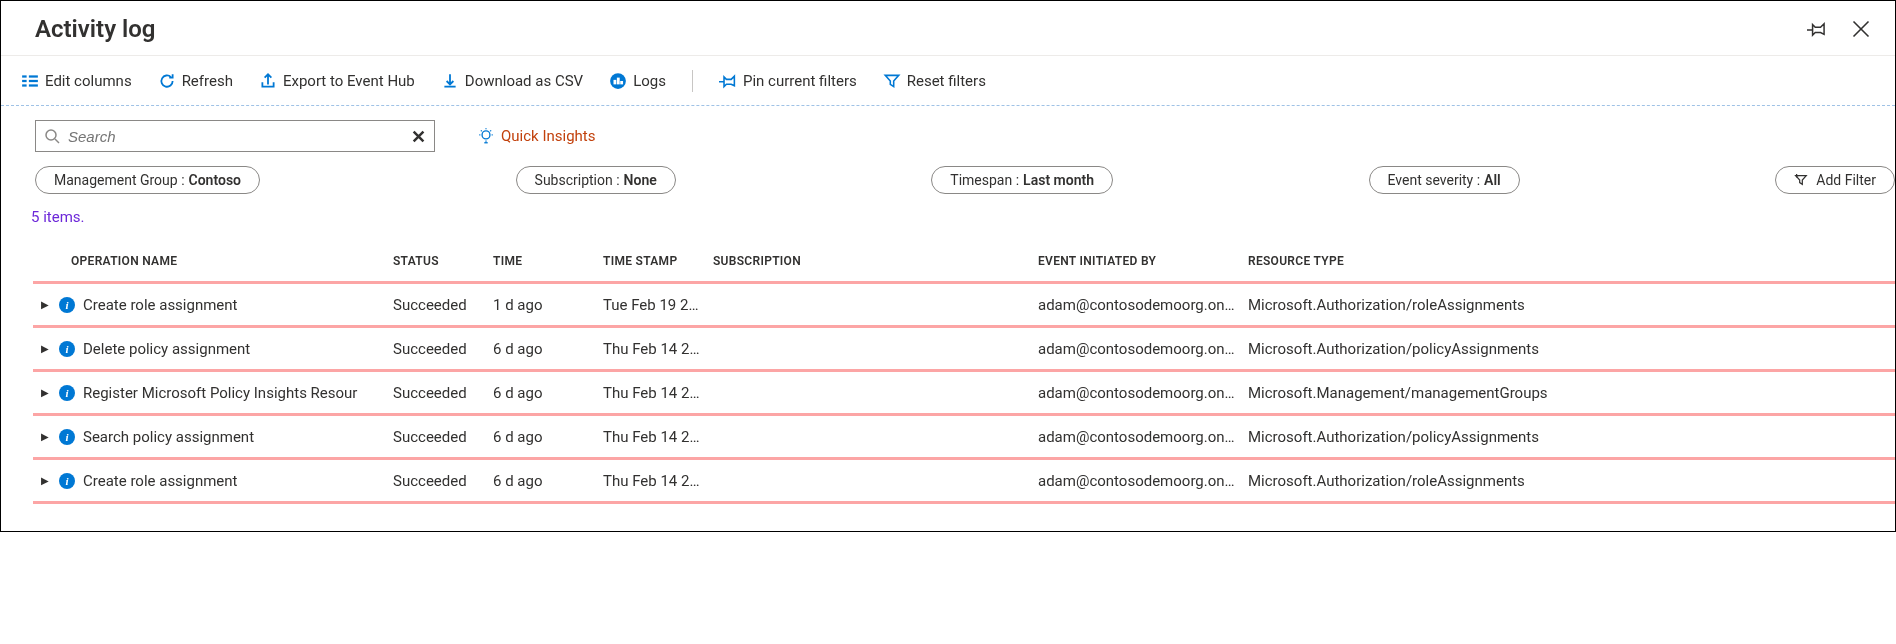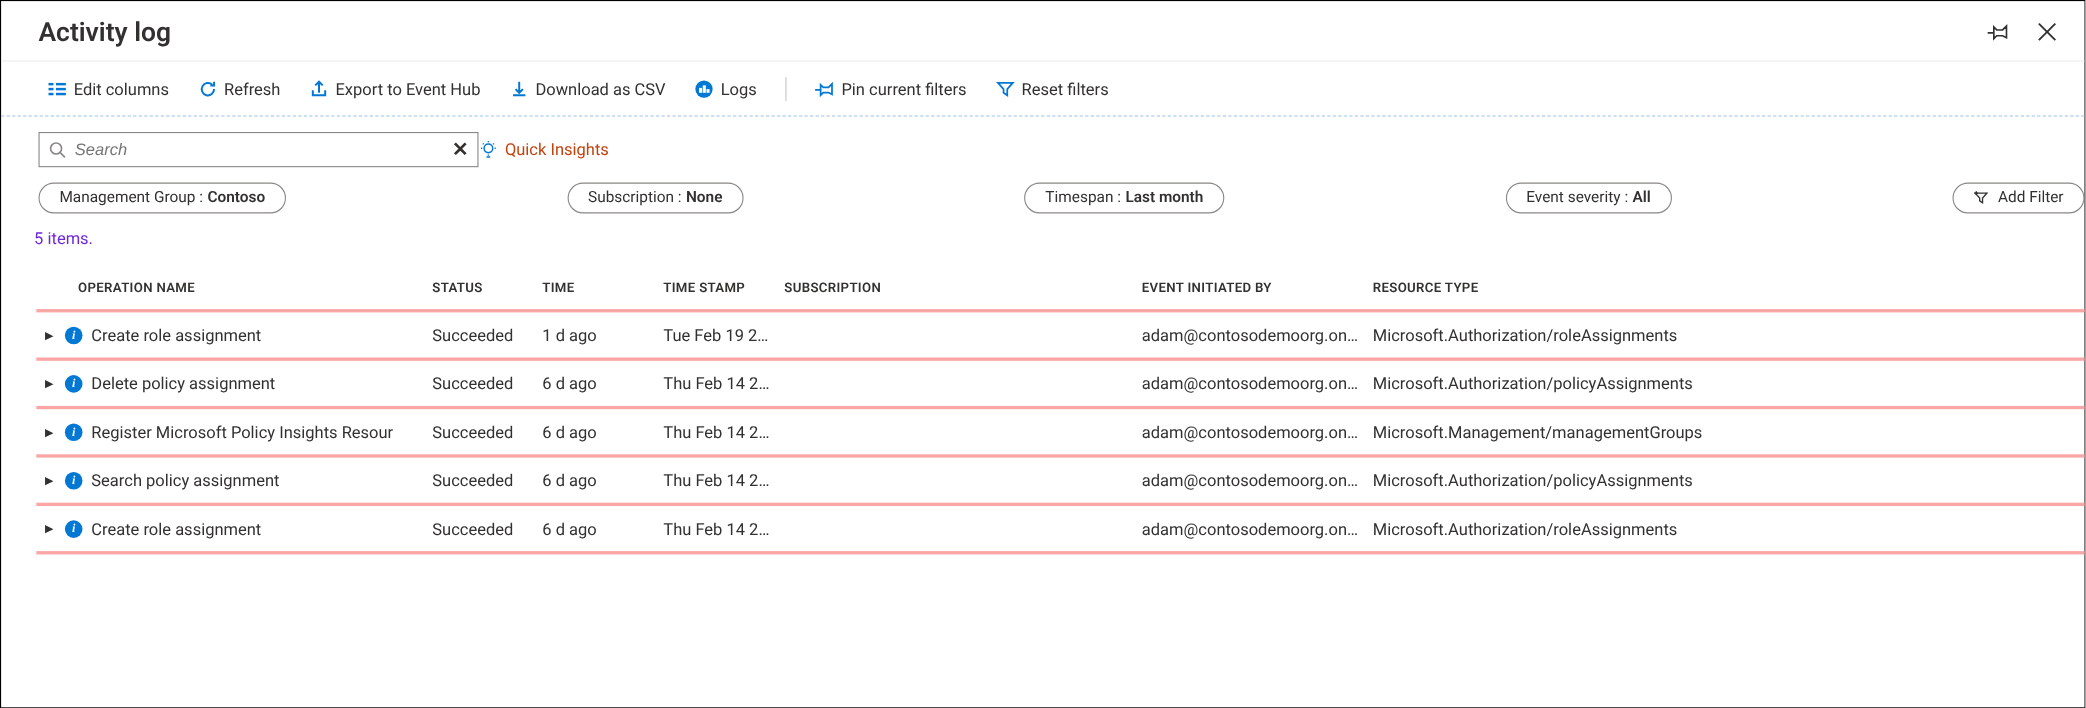--- a/index.html
+++ b/index.html
@@ -6,21 +6,21 @@
   body {
     margin: 0;
     font-family: "Segoe UI", -apple-system, BlinkMacSystemFont, Roboto, sans-serif;
     font-size: 13px;
     color: #323130;
     background: #fff;
   }
   .blade {
     border: 1px solid #000;
     width: 1896px;
-    height: 644px;
+    height: 532px;
     position: relative;
   }
   .blade-header {
     display: flex;
     align-items: center;
     padding: 14px 24px 12px 34px;
     border-bottom: 1px solid #edebe9;
   }
   .blade-title {
     font-size: 24px;
@@ -30,21 +30,21 @@
   .hdr-icon {
     width: 20px;
     height: 20px;
     margin-left: 24px;
     cursor: pointer;
     color: #323130;
   }
   .toolbar {
     display: flex;
     align-items: center;
-    padding: 0 0 0 42px;
+    padding: 0 0 0 20px;
     height: 50px;
     border-bottom: 1px dashed #9fc2e6;
     gap: 26px;
   }
   .toolbar-btn {
     display: flex;
     align-items: center;
     gap: 6px;
     color: #323130;
     cursor: pointer;
@@ -59,20 +59,21 @@
     justify-content:center;
   }
   .toolbar-divider {
     width: 1px;
     height: 22px;
     background: #c8c6c4;
   }
   .search-row {
     display: flex;
     padding: 14px 0 14px 34px;
+    gap: 42px;
   }
   .search-box {
     display: flex;
     align-items: center;
     border: 1px solid #8a8886;
     width: 400px;
     height: 32px;
     padding: 0 8px;
   }
   .search-box input {

